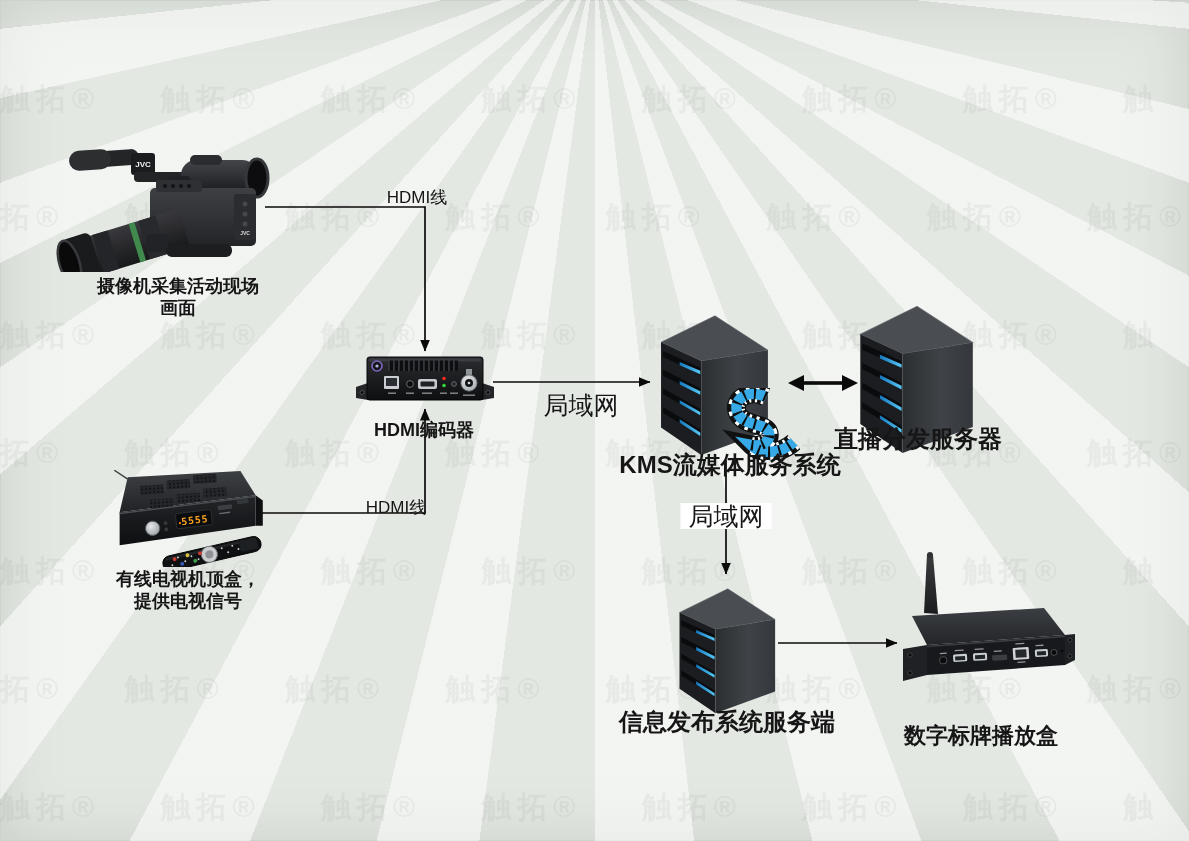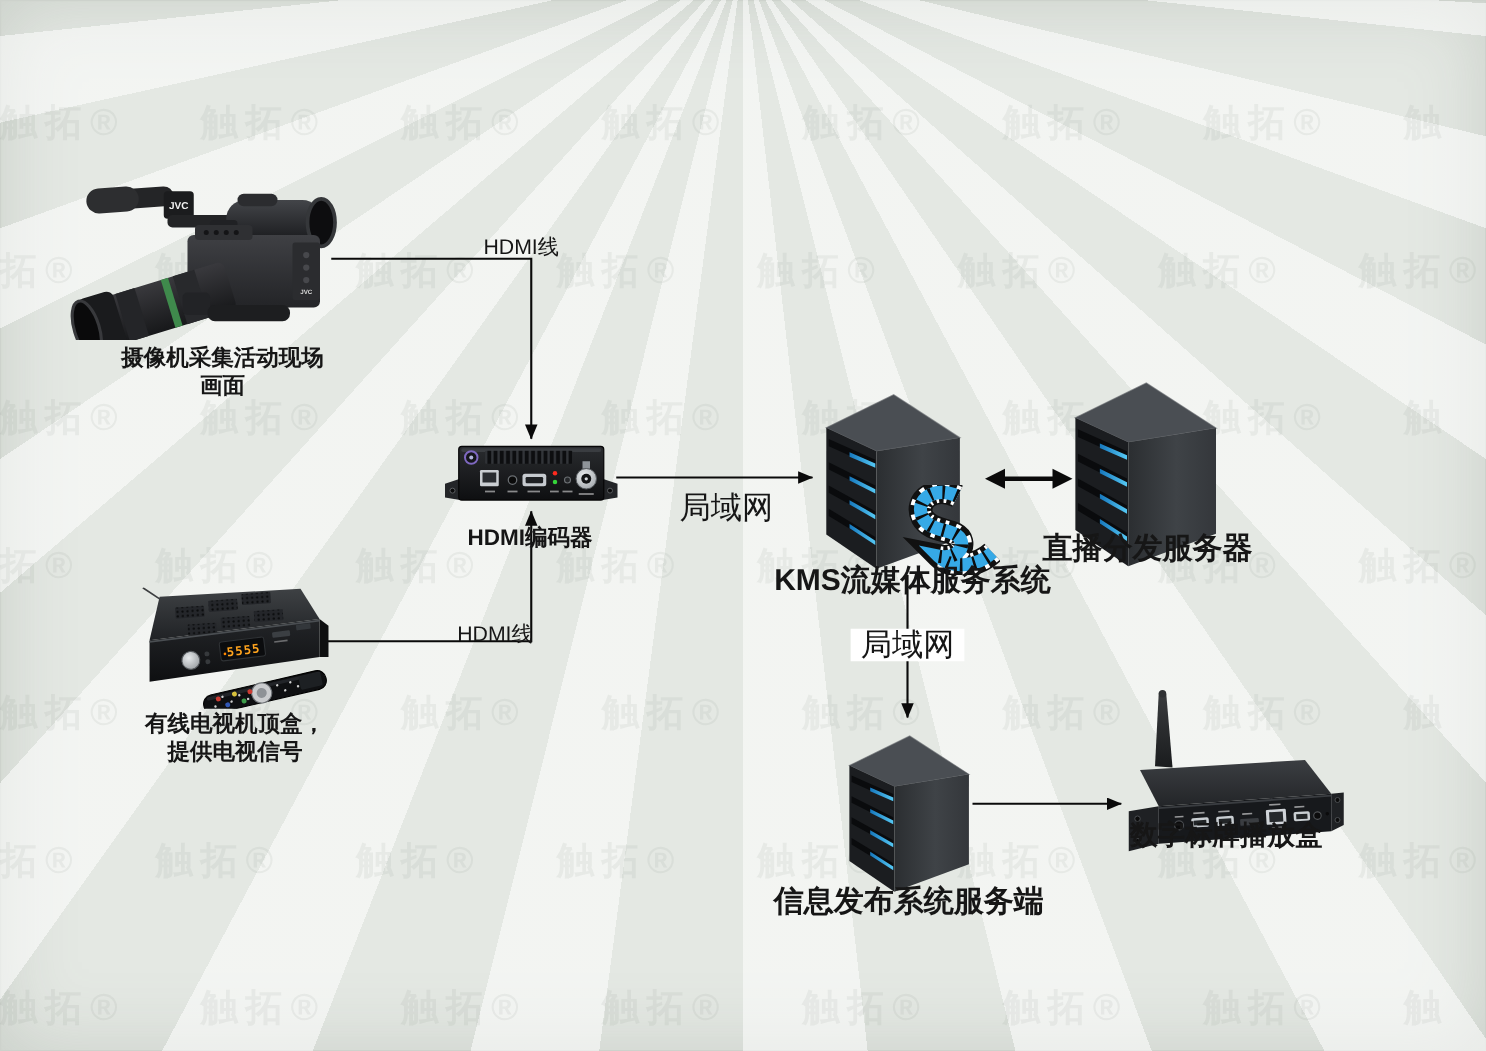--- a/index.html
+++ b/index.html
@@ -323,19 +323,19 @@
         <rect x="42" y="99.5" width="7" height="1.3"></rect>
           <rect x="57" y="97.5" width="9" height="1.3"></rect>
         <rect x="77" y="97.5" width="9" height="1.3"></rect>
           <rect x="96" y="100.5" width="8" height="1.3"></rect>
         <rect x="118" y="94.5" width="9" height="1.3"></rect>
           <rect x="138" y="97.5" width="8" height="1.3"></rect>
         <rect x="119" y="113" width="8" height="1.3"></rect>
       </g>
     </g>
   </svg>
-  <div class="node-label fs22" style="left:981px;top:655px">数字标牌播放盒</div>
+  <div class="node-label fs22" style="left:981px;top:723px">数字标牌播放盒</div>
 
   <div class="edge-label fs17" style="left:417px;top:186px">HDMI线</div>
   <div class="edge-label fs17" style="left:396px;top:496px">HDMI线</div>
   <div class="edge-label fs19" style="left:581px;top:389px">局域网</div>
   <div class="edge-label fs19 lbl-white-bg" style="left:726px;top:503px">局域网</div>
 </div>
 
 </body></html>

